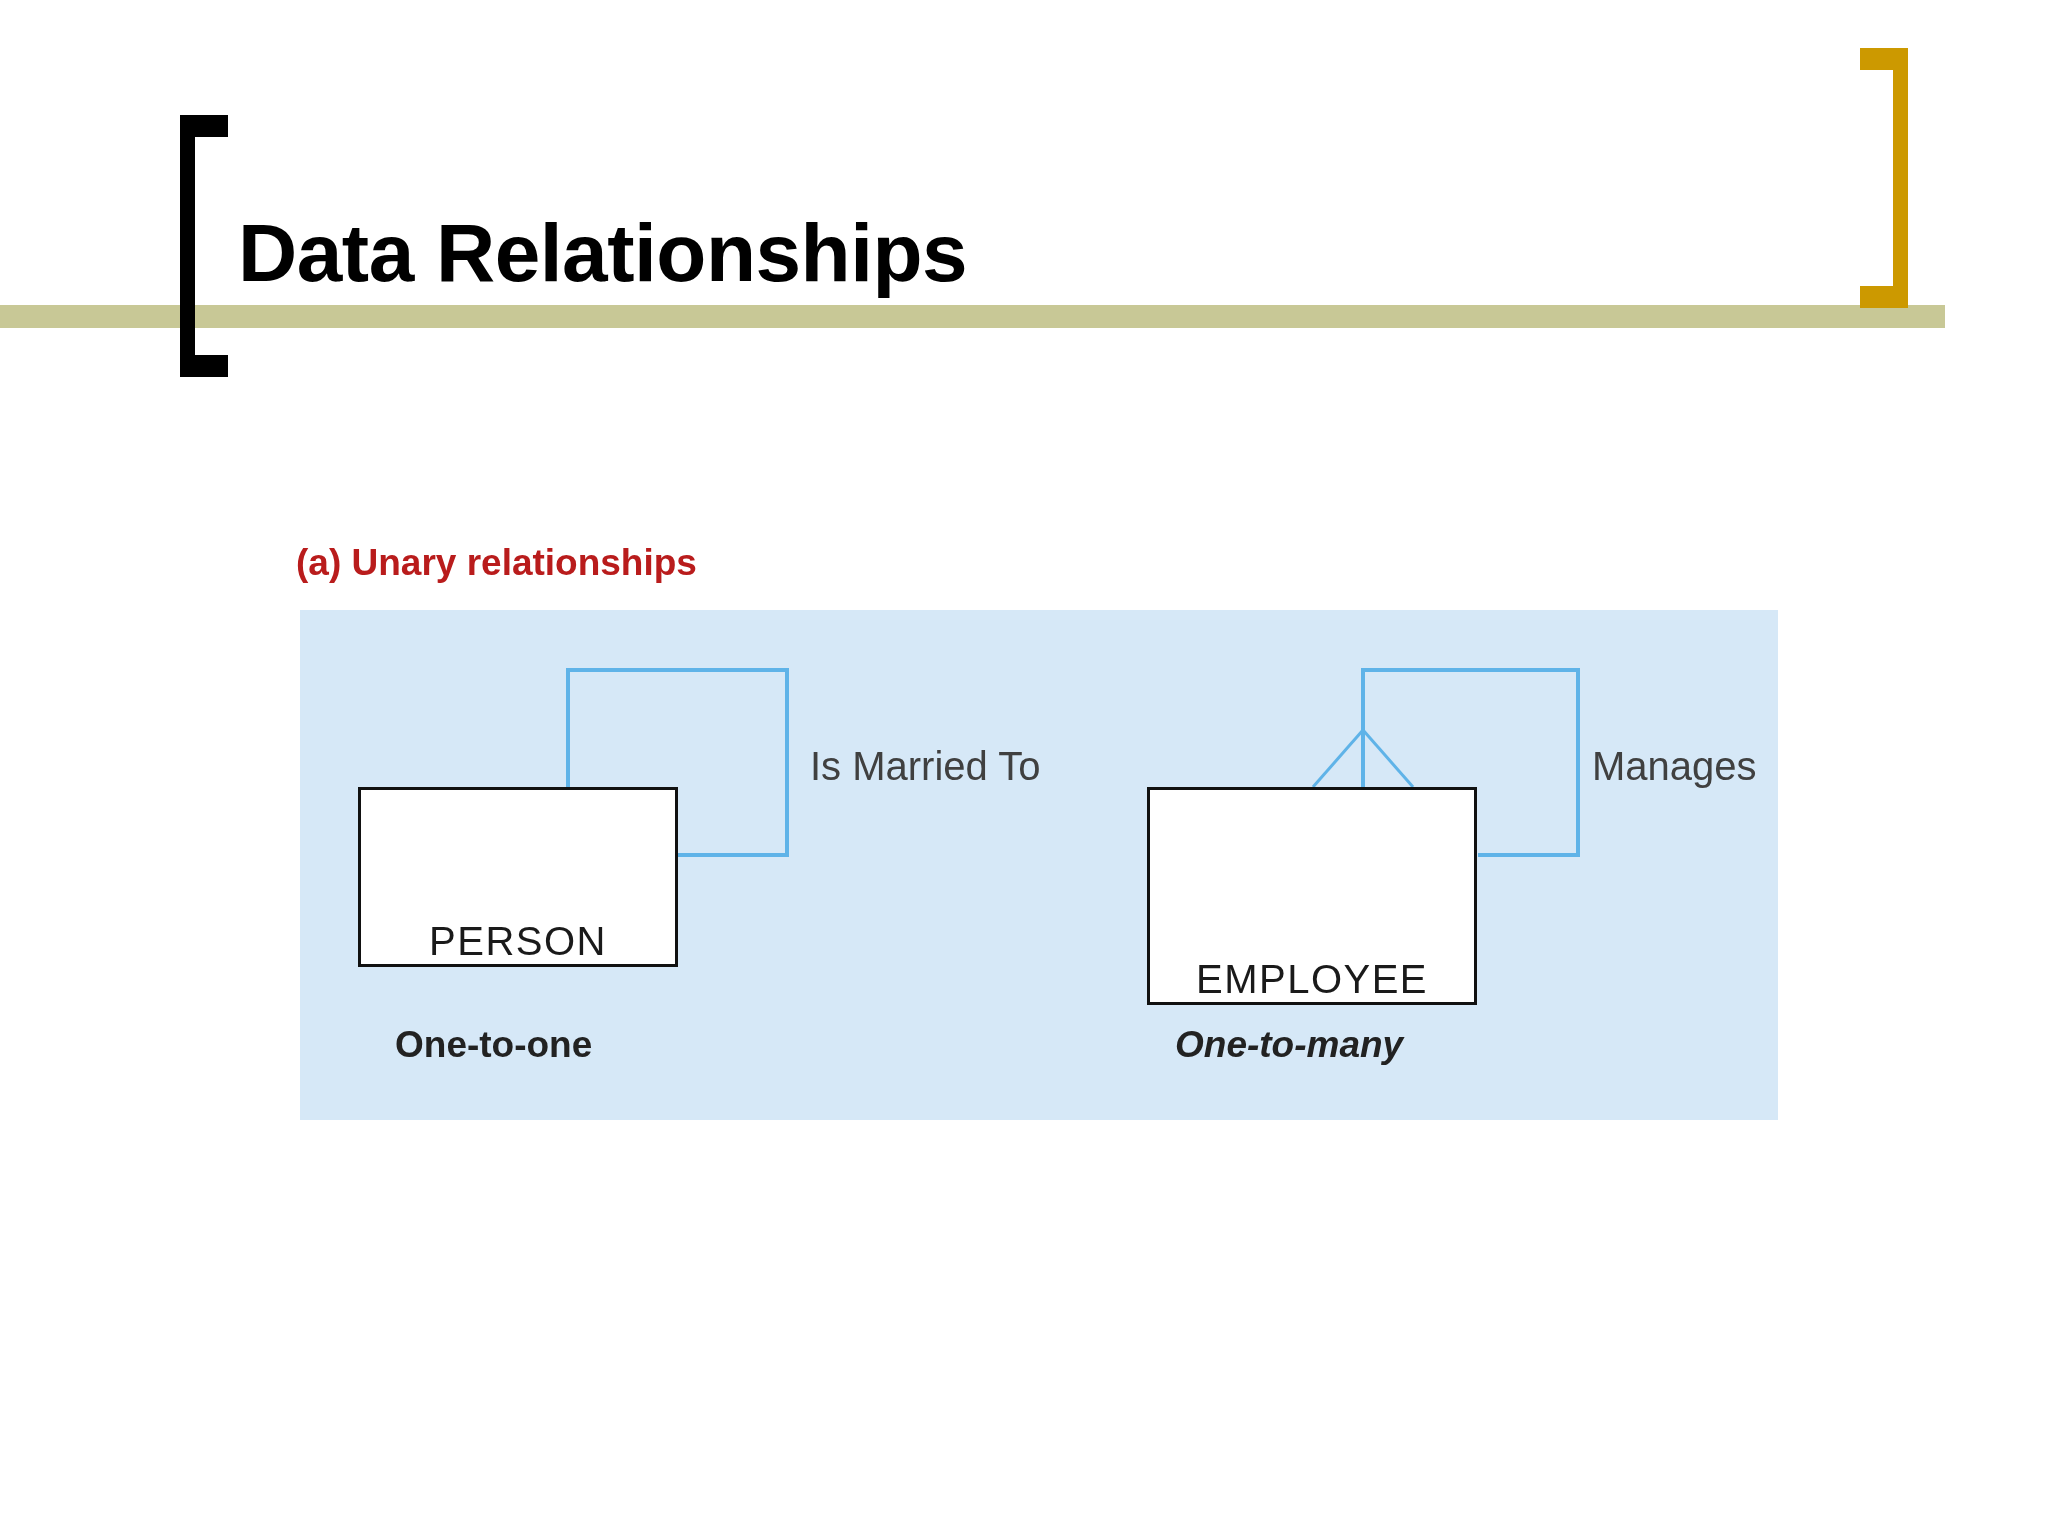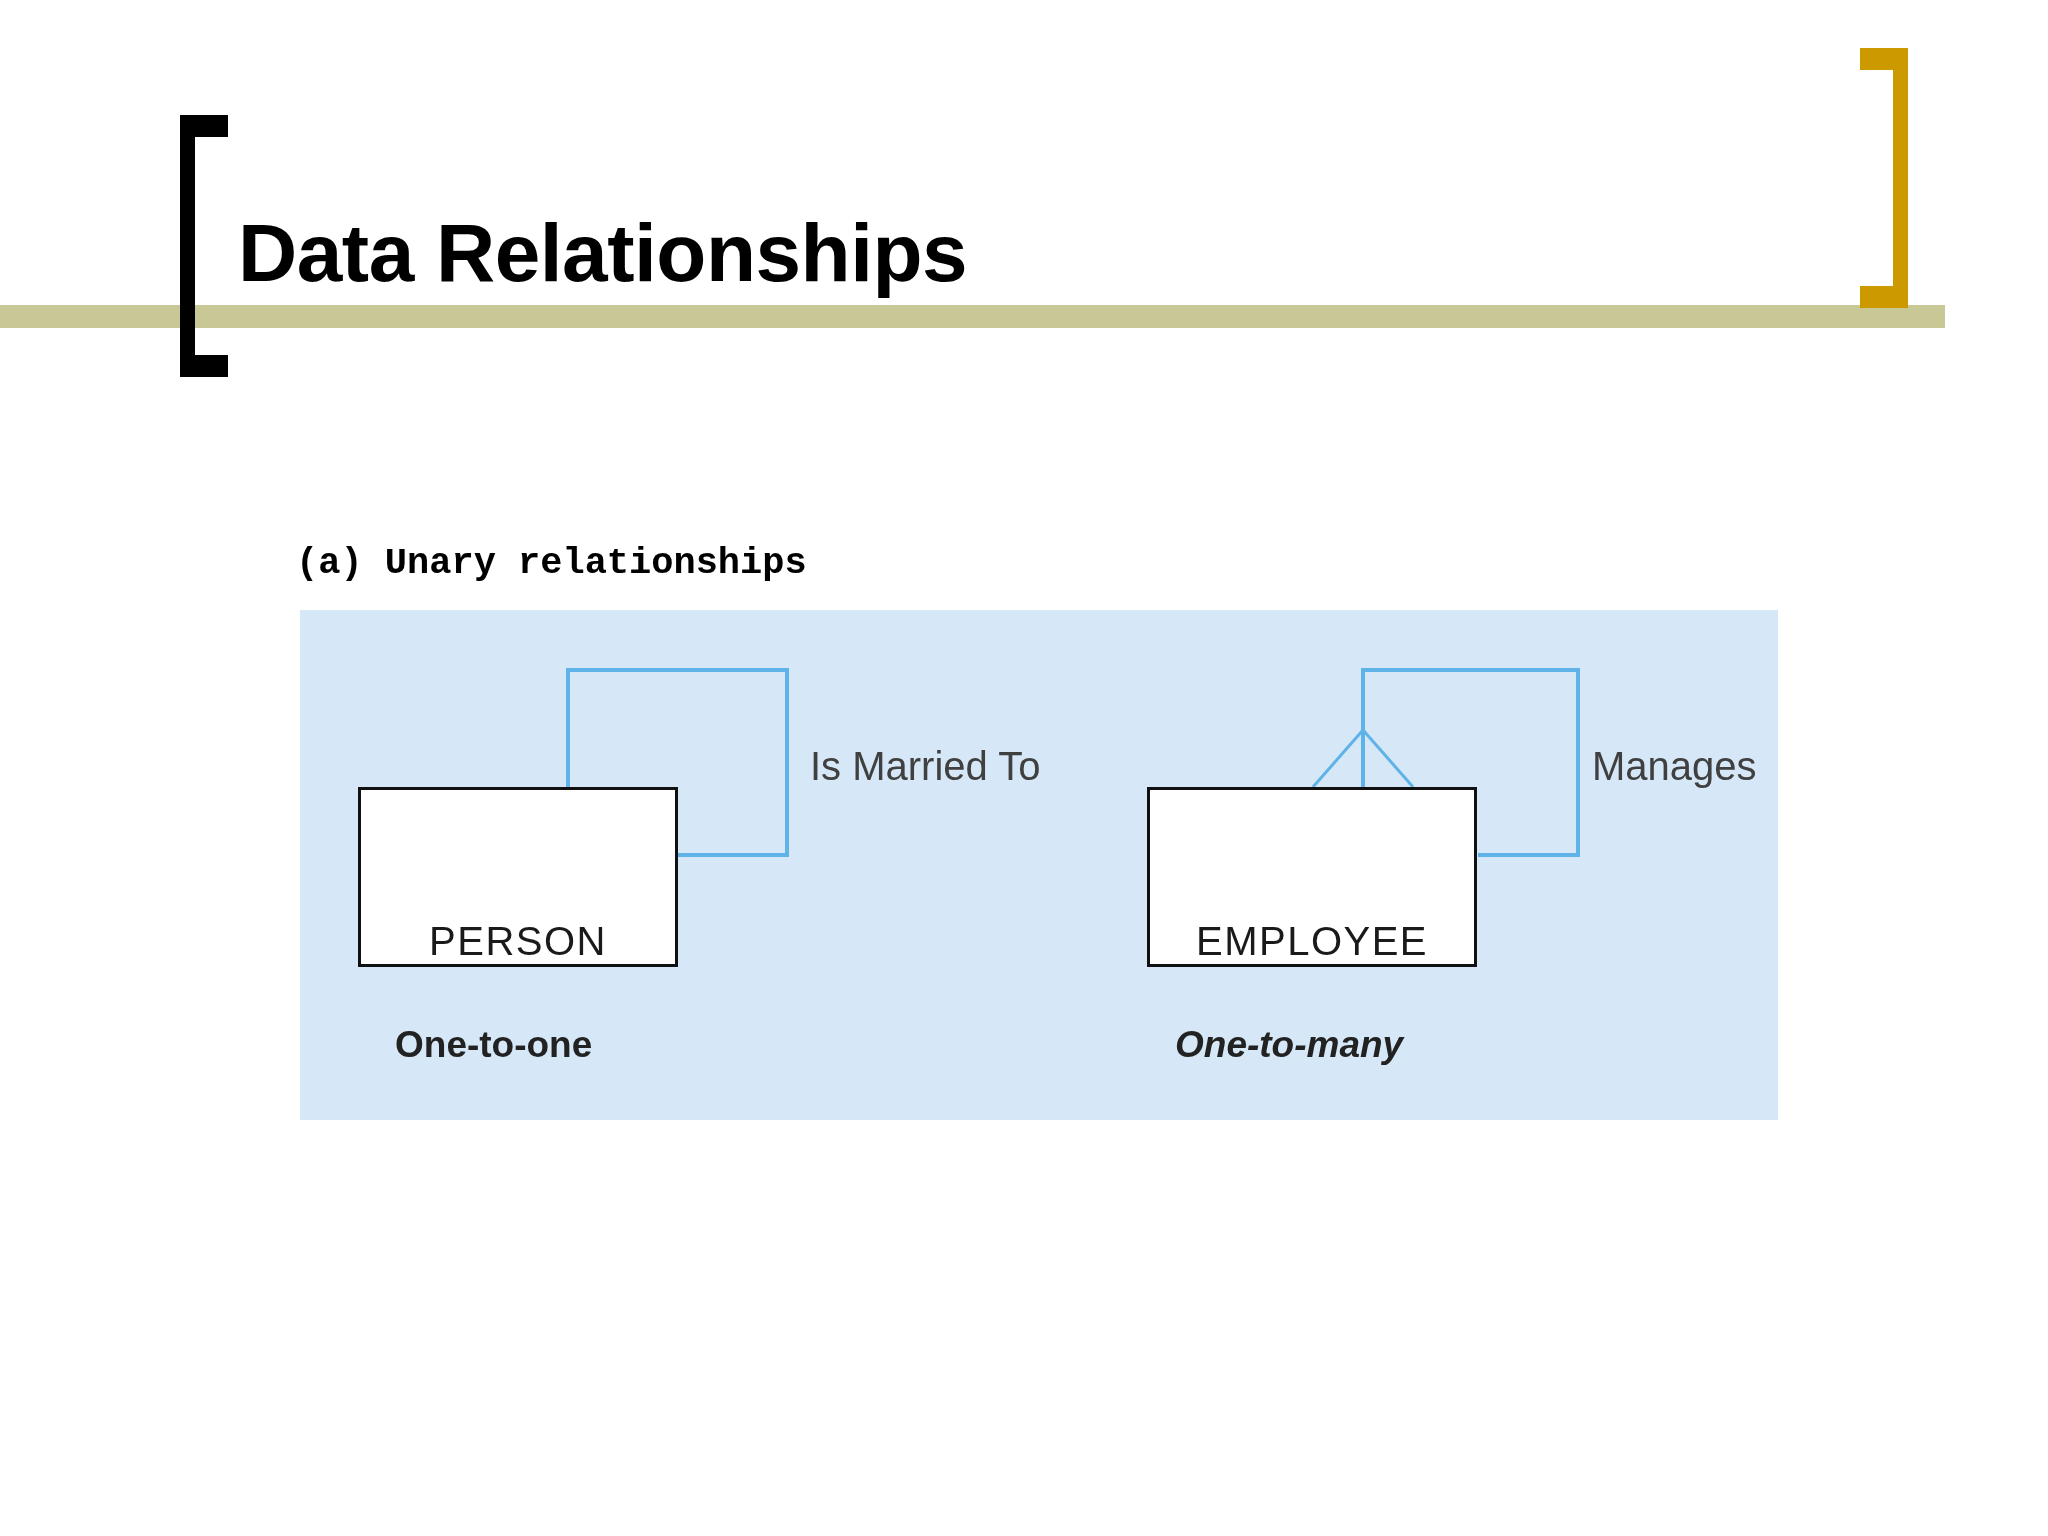--- a/index.html
+++ b/index.html
@@ -109,23 +109,23 @@
     width: 2048px;
     height: 1536px;
   }
 
   #figure-caption {
     position: absolute;
     left: 296px;
     top: 542px;
     font-size: 37px;
     font-weight: bold;
-    color: #000000;
-    white-space: nowrap;
-    font-family: Liberation Mono, monospace;
+    color: #b91c1c;
+    white-space: nowrap;
+    font-family: Liberation Sans, sans-serif;
   }
 
   #unary-panel {
     position: absolute;
     left: 300px;
     top: 610px;
     width: 1478px;
     height: 510px;
     background: #d6e8f7;
   }
@@ -141,21 +141,21 @@
     justify-content: center;
   }
   .entity-label {
     font-size: 40px;
     color: #1a1a1a;
     letter-spacing: 1.5px;
     font-family: "Liberation Sans", sans-serif;
   }
 
   #entity-person-box  { left: 358px; top: 787px; width: 320px; height: 180px; }
-  #entity-employee-box{ left: 1147px; top: 787px; width: 330px; height: 180px; }
+  #entity-employee-box{ left: 1147px; top: 787px; width: 330px; height: 218px; }
 
   
   .cardinality-caption {
     position: absolute;
     font-size: 37px;
     font-weight: bold;
     color: #222222;
     white-space: nowrap;
     font-family: "Liberation Sans", sans-serif;
   }

